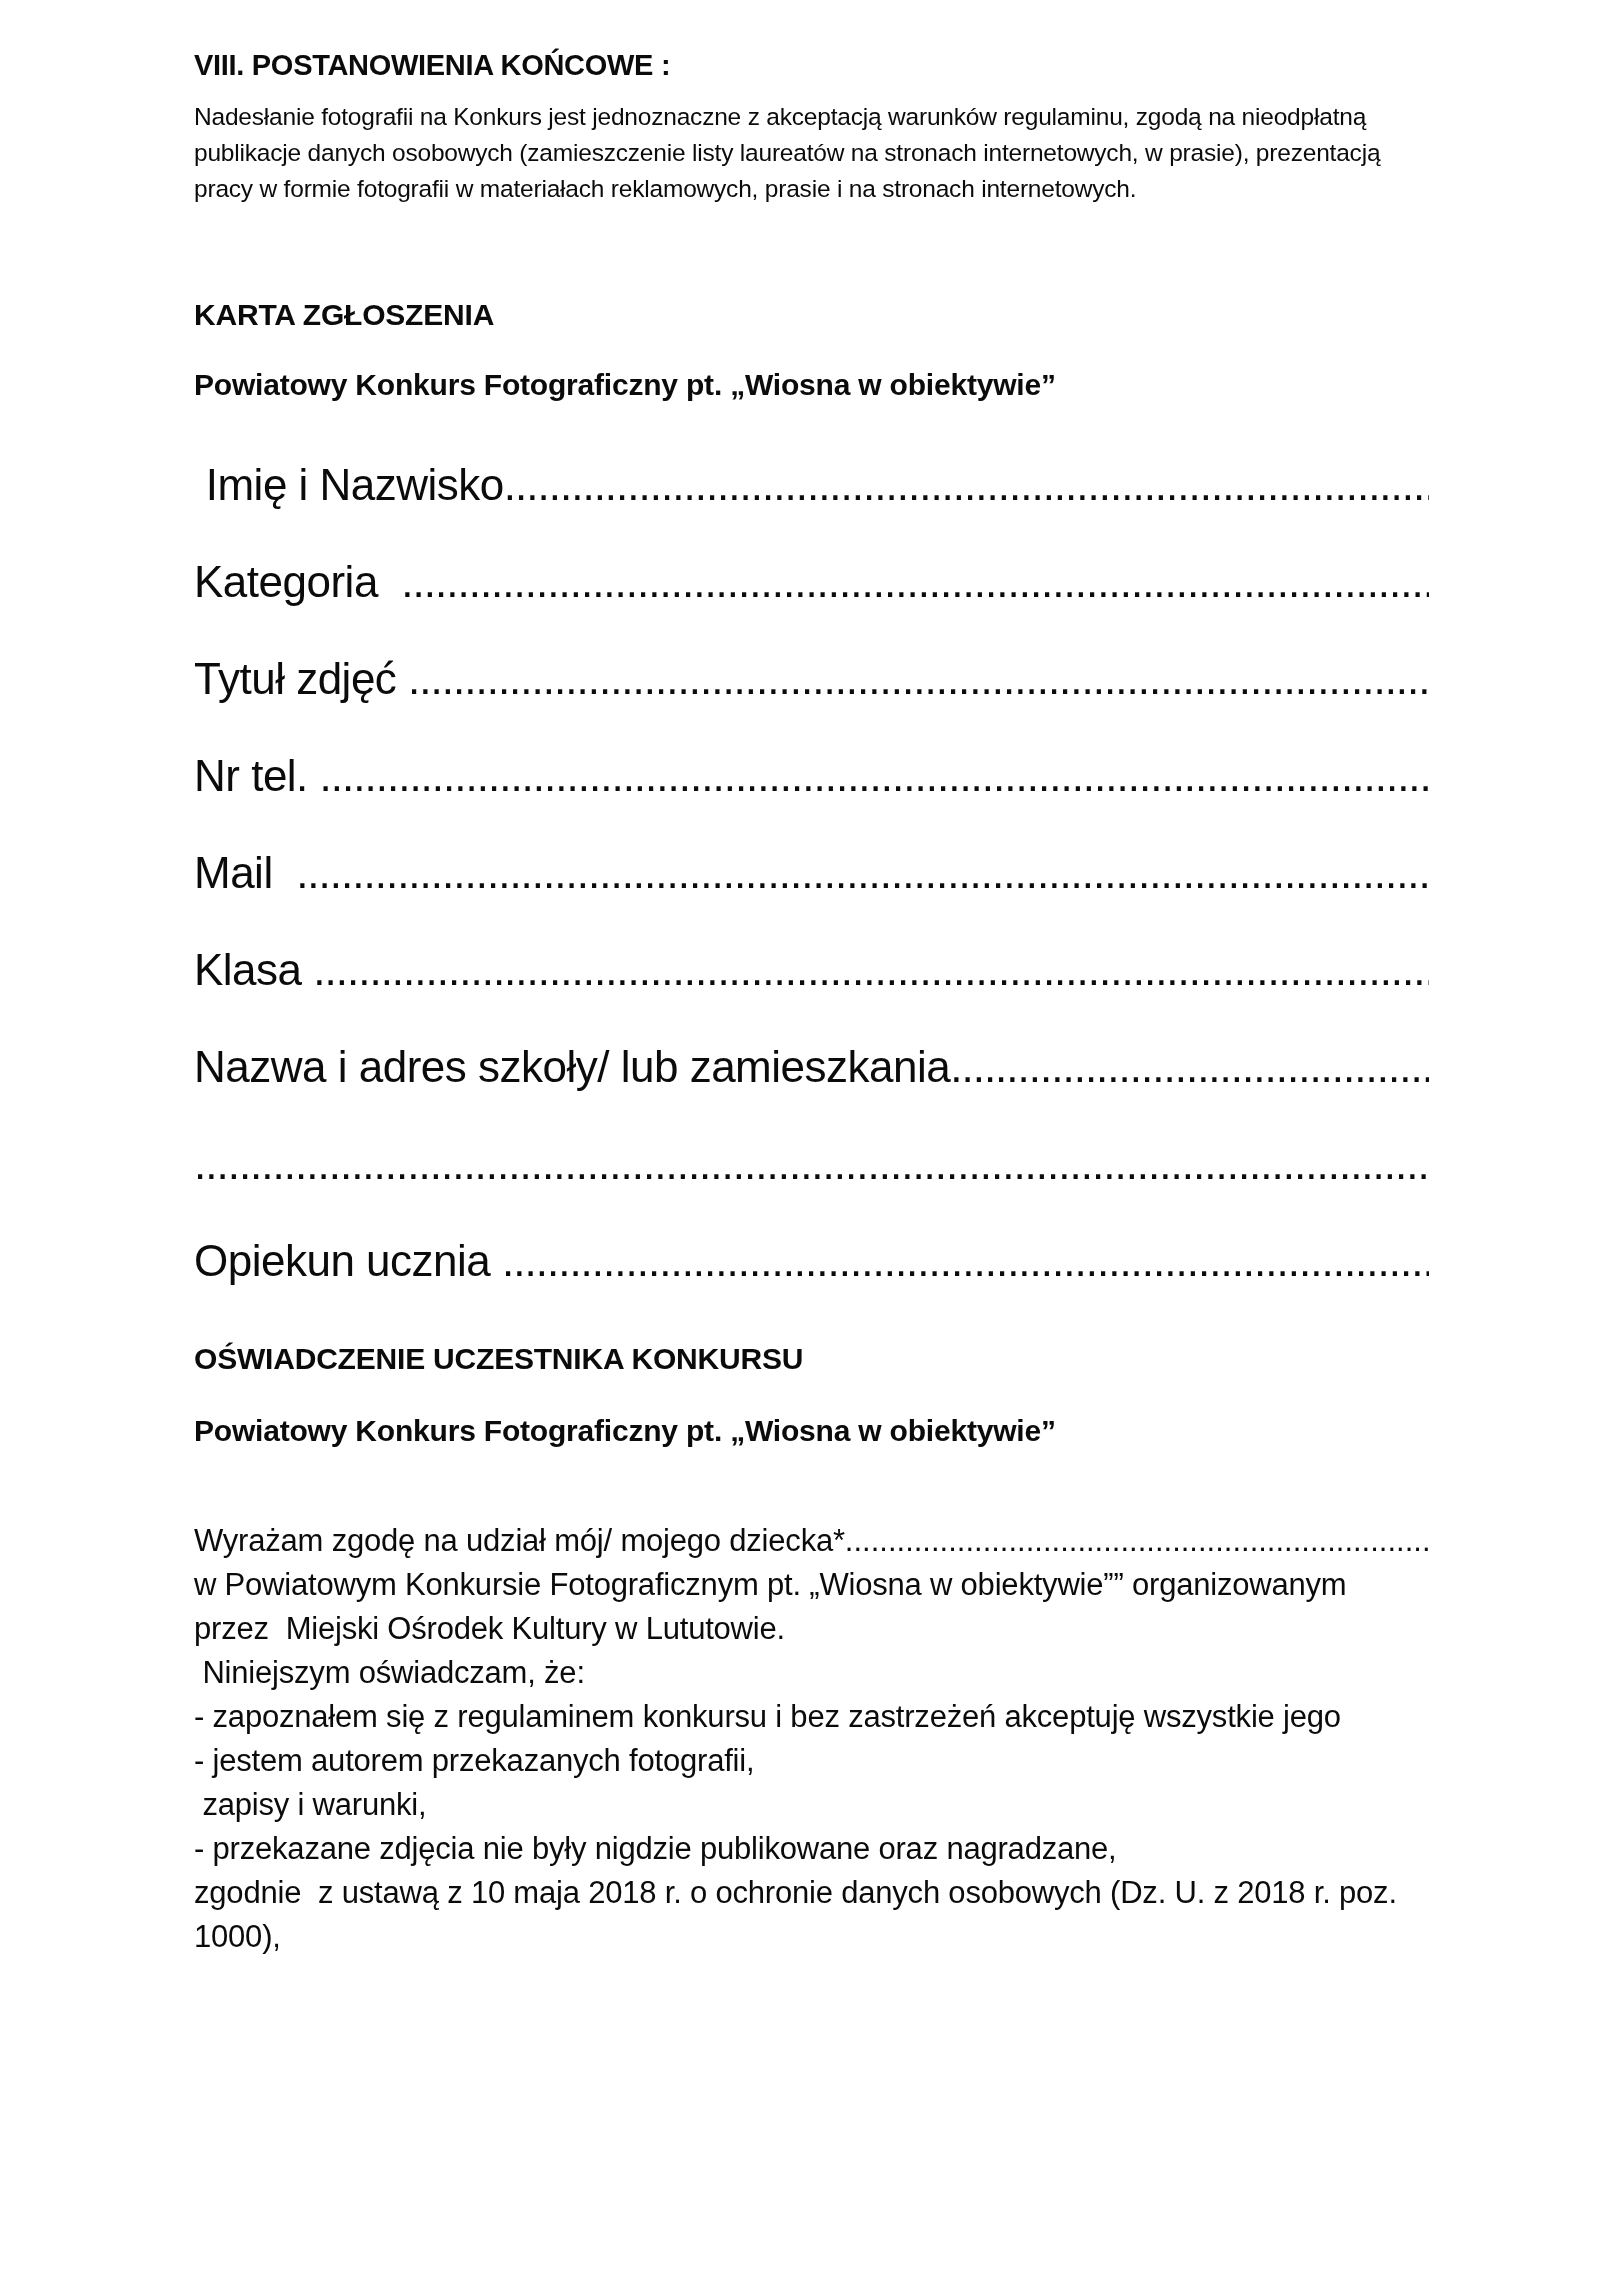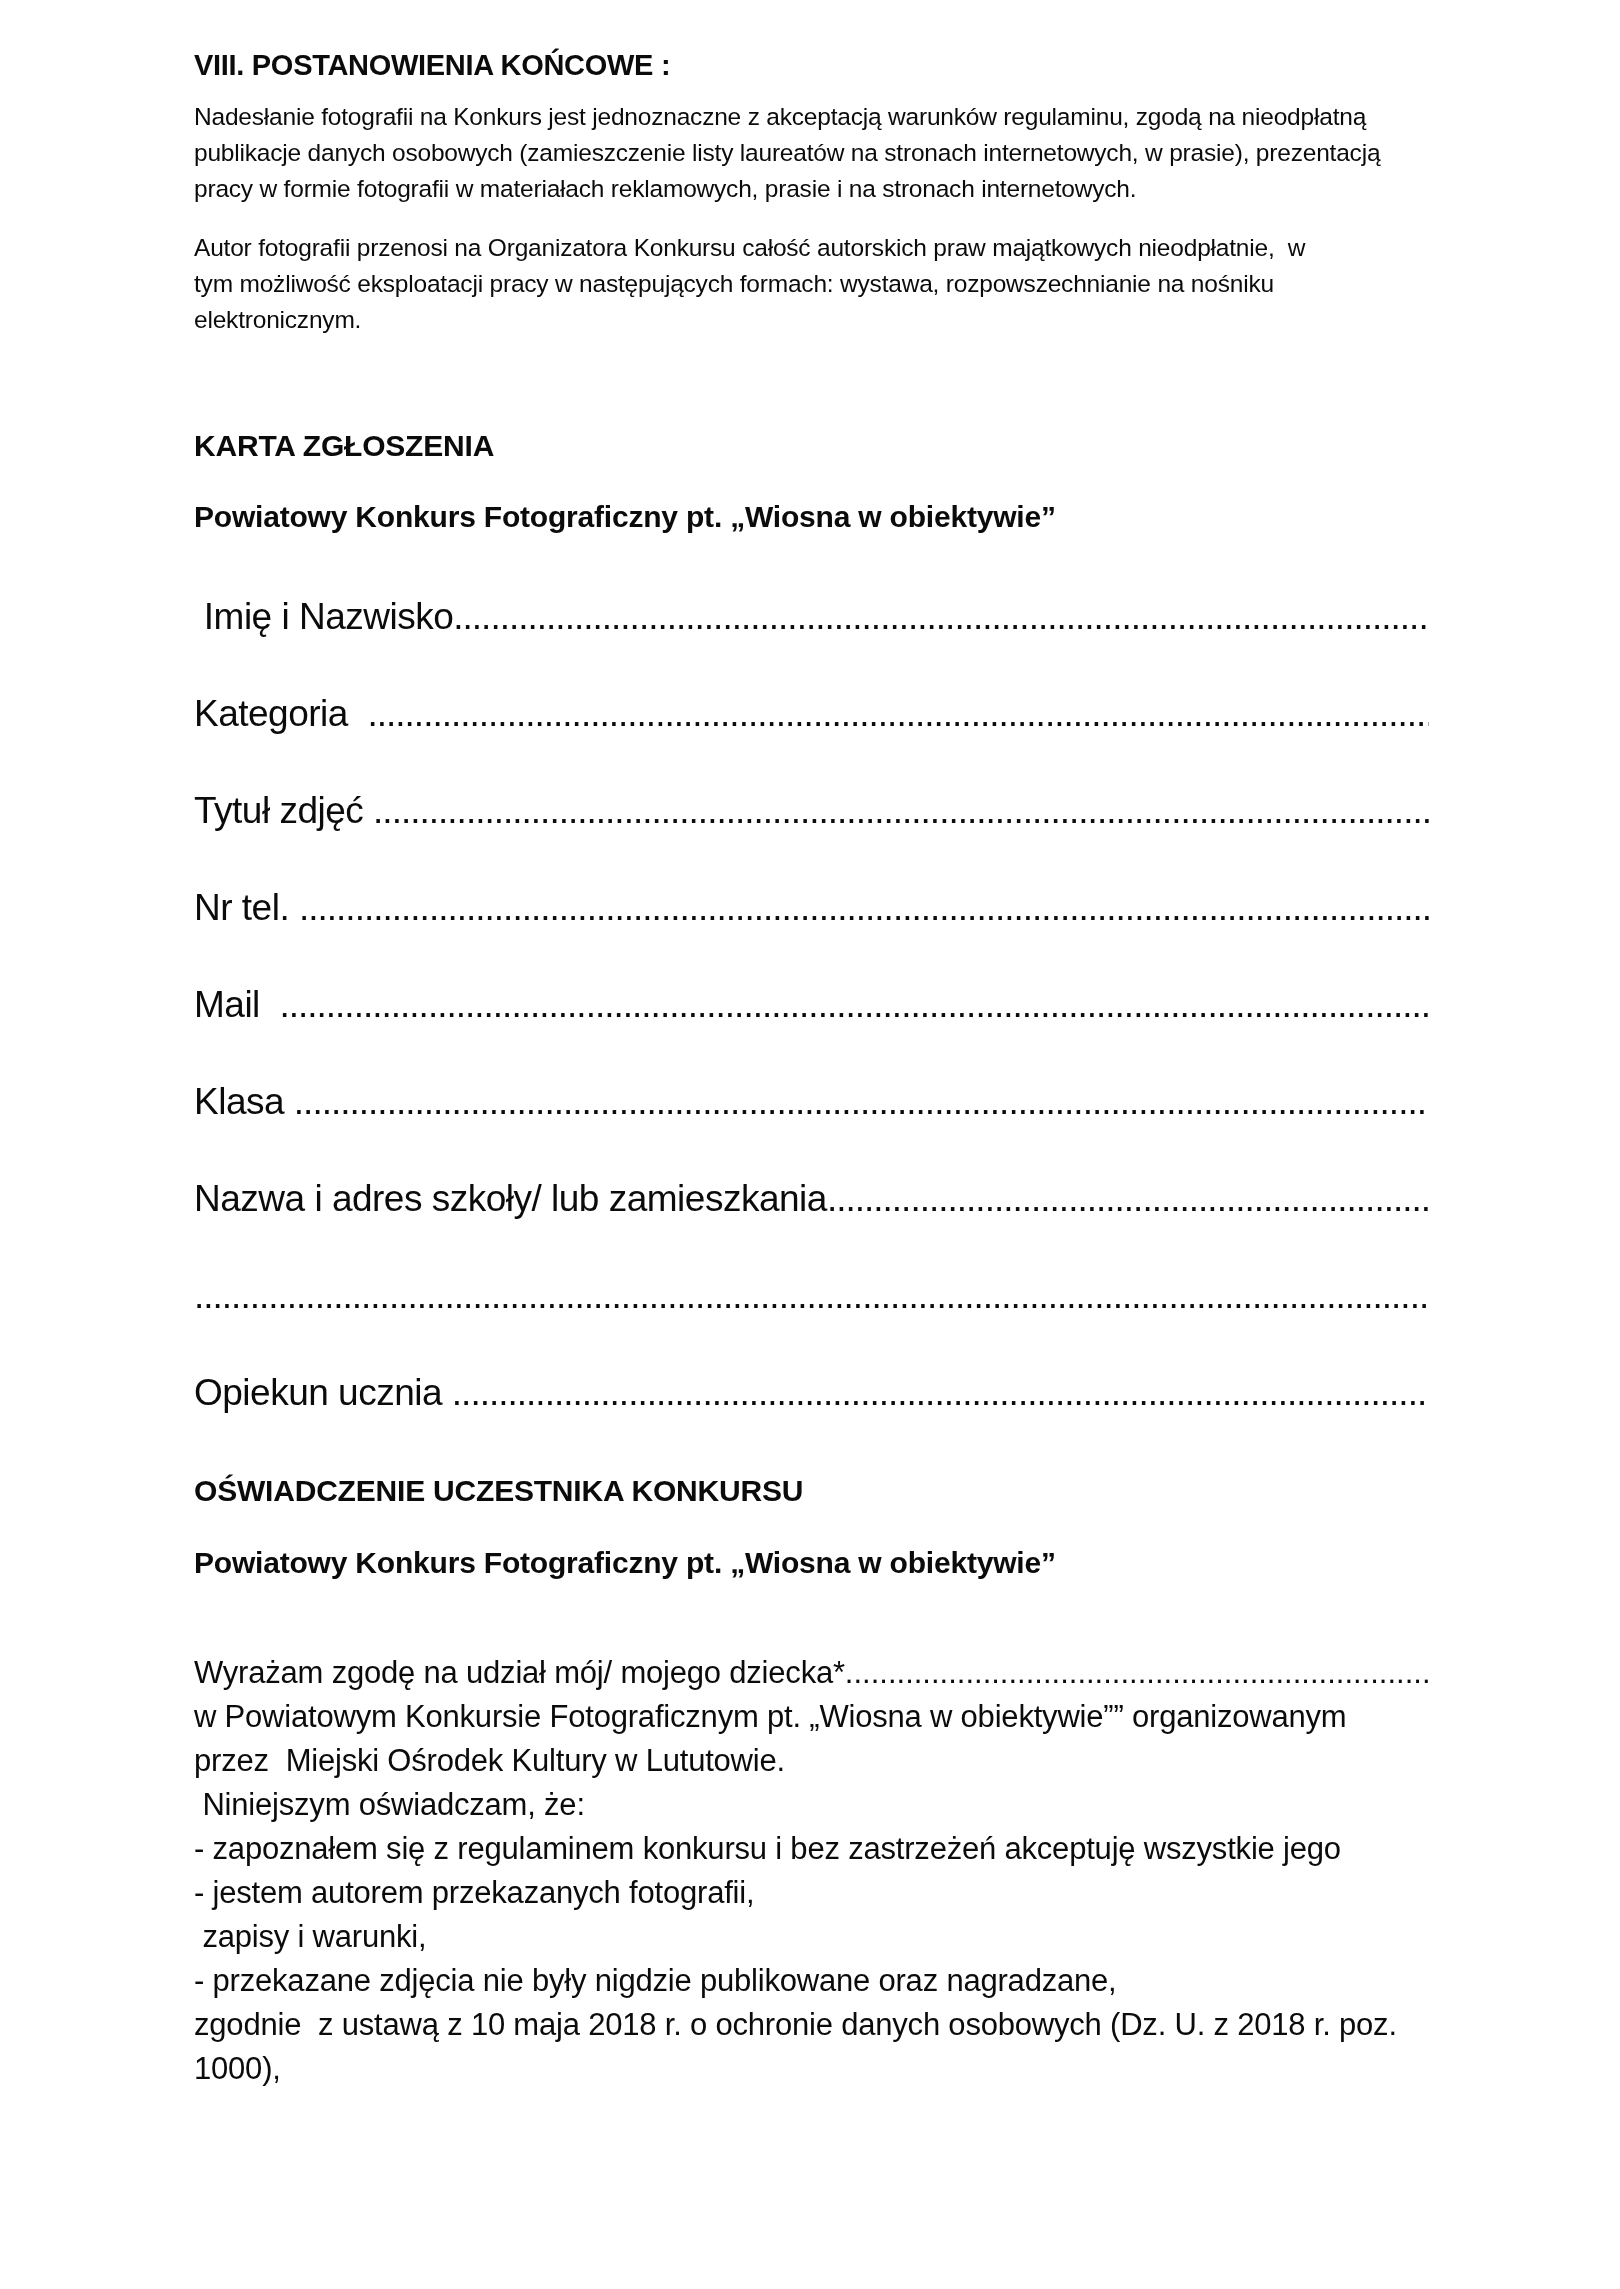--- a/index.html
+++ b/index.html
@@ -22,21 +22,21 @@
   .para2{margin-top:23.5px;}
   .center-title{
     font-size:30px;font-weight:700;line-height:43px;
     text-align:left;white-space:pre;letter-spacing:-0.2px;
   }
   .title-entry{margin-top:86px;}
   .subtitle-entry{margin-top:27.4px;}
   .fields{margin-top:57px;}
   .field-row{
     display:flex;align-items:flex-end;
-    font-size:37px;line-height:43px;
+    font-size:44px;line-height:43px;
     margin-bottom:54px;letter-spacing:-0.5px;
   }
   .field-row:last-child{margin-bottom:8px;}
   .flabel{white-space:pre;flex:0 0 auto;}
   .leader{
     flex:1 1 0;overflow:hidden;white-space:pre;
     letter-spacing:-1px;
   }
   .decl-title{margin-top:55px;}
   .decl-subtitle{margin-top:29px;}
@@ -51,25 +51,20 @@
 <div class="page">
 
   <div class="prov-heading">VIII. POSTANOWIENIA KOŃCOWE :</div>
 
   <div class="para">
     <div class="line">Nadesłanie fotografii na Konkurs jest jednoznaczne z akceptacją warunków regulaminu, zgodą na nieodpłatną</div>
     <div class="line">publikacje danych osobowych (zamieszczenie listy laureatów na stronach internetowych, w prasie), prezentacją</div>
     <div class="line">pracy w formie fotografii w materiałach reklamowych, prasie i na stronach internetowych.</div>
   </div>
 
-  <div class="para para2">
-    <div class="line">Autor fotografii przenosi na Organizatora Konkursu całość autorskich praw majątkowych nieodpłatnie,  w</div>
-    <div class="line">tym możliwość eksploatacji pracy w następujących formach: wystawa, rozpowszechnianie na nośniku</div>
-    <div class="line">elektronicznym.</div>
-  </div>
 
   <div class="center-title title-entry">KARTA ZGŁOSZENIA</div>
   <div class="center-title subtitle-entry">Powiatowy Konkurs Fotograficzny pt. „Wiosna w obiektywie”</div>
 
   <div class="fields">
     <div class="field-row">
       <span class="flabel"> Imię i Nazwisko</span>
       <span class="leader">..........................................................................................................................................................................</span>
     </div>
     <div class="field-row">

